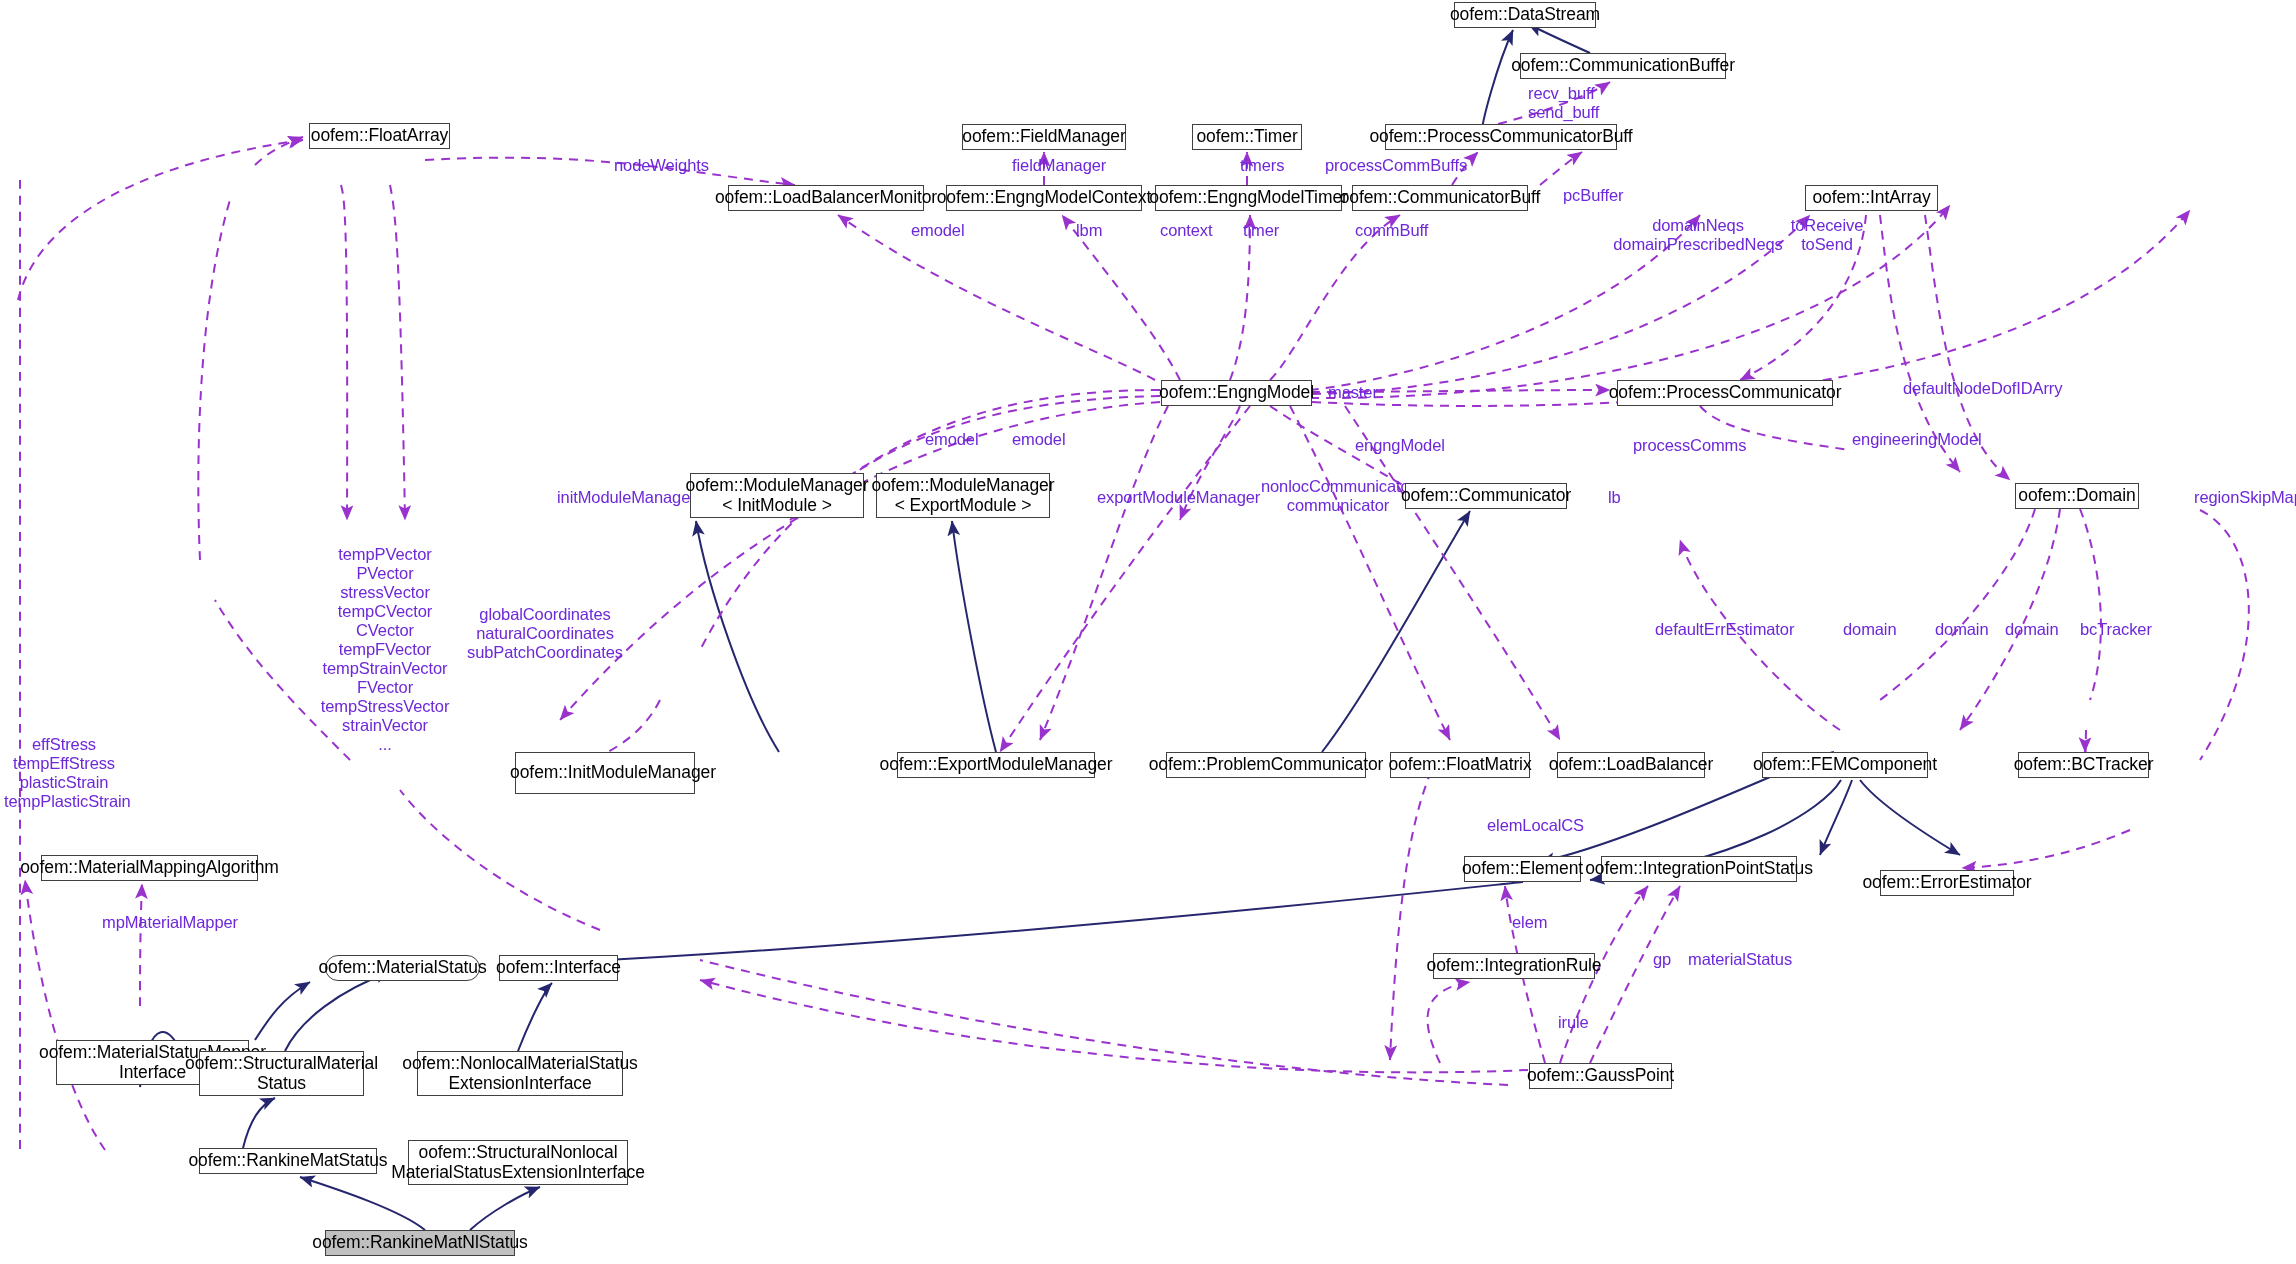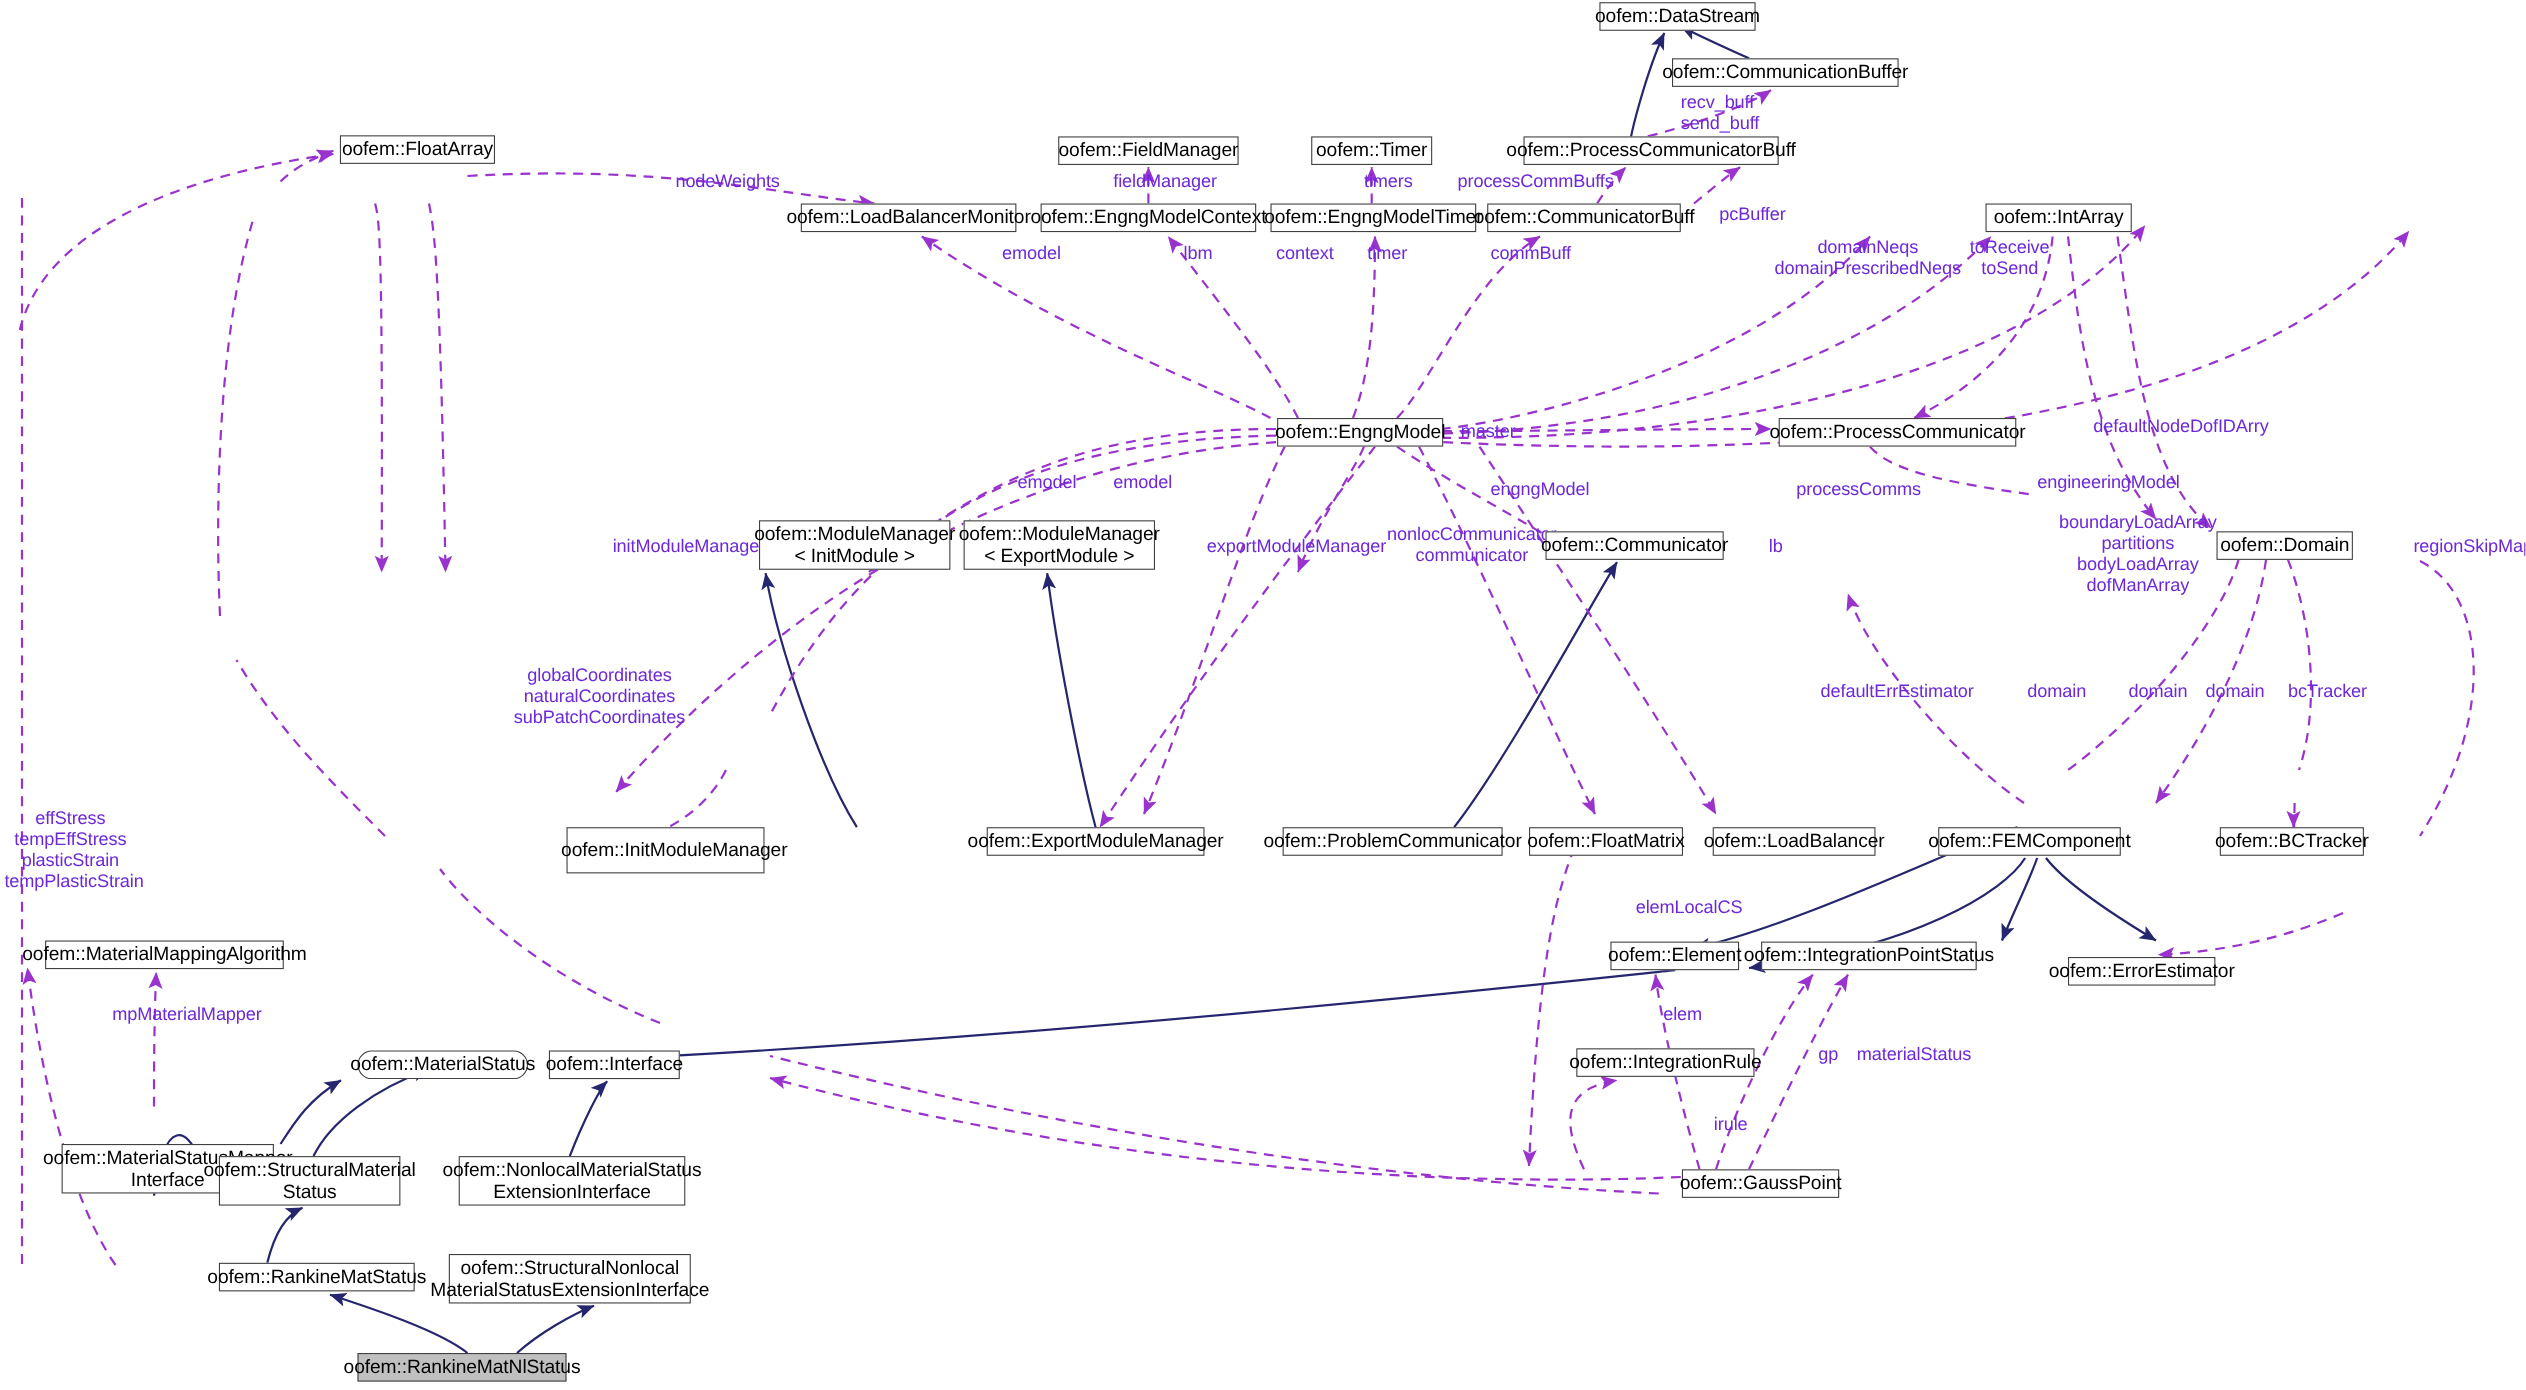--- a/index.html
+++ b/index.html
@@ -202,25 +202,32 @@
     <div class="edge-label left" style="left: 1633px; top: 436px; width: 144px;">processComms</div>
     <div class="edge-label left" style="left: 1873px; top: 379px; width: 210px; margin-left: 30px;">defaultNodeDofIDArry</div>
     <div class="edge-label left" style="left: 1852px; top: 430px; width: 168px;">engineeringModel</div>
     <div class="edge-label left" style="left: 925px; top: 430px; width: 76px;">emodel</div>
     <div class="edge-label left" style="left: 1012px; top: 430px; width: 76px;">emodel</div>
     <div class="edge-label left" style="left: 557px; top: 488px; width: 178px;">initModuleManager</div>
     <div class="edge-label left" style="left: 1097px; top: 488px; width: 200px;">exportModuleManager</div>
     <div class="edge-label " style="left: 1238px; top: 477px; width: 200px;">nonlocCommunicator
 communicator</div>
     <div class="edge-label left" style="left: 1608px; top: 488px; width: 30px;">lb</div>
-    <div class="edge-label " style="left: 1846px; top: 466px; width: 195px;">boundaryLoadArray
-partitions
-bodyLoadArray
-dofManArray</div>
     <div class="edge-label left" style="left: 2194px; top: 488px; width: 152px;">regionSkipMap</div>
+    <div class="edge-label " style="left: 285px; top: 545px; width: 200px;">tempPVector
+PVector
+stressVector
+tempCVector
+CVector
+tempFVector
+tempStrainVector
+FVector
+tempStressVector
+strainVector
+...</div>
     <div class="edge-label " style="left: 445px; top: 605px; width: 200px;">globalCoordinates
 naturalCoordinates
 subPatchCoordinates</div>
     <div class="edge-label left" style="left: 1655px; top: 620px; width: 190px;">defaultErrEstimator</div>
     <div class="edge-label left" style="left: 1843px; top: 620px; width: 80px;">domain</div>
     <div class="edge-label left" style="left: 1935px; top: 620px; width: 80px;">domain</div>
     <div class="edge-label left" style="left: 2005px; top: 620px; width: 80px;">domain</div>
     <div class="edge-label left" style="left: 2080px; top: 620px; width: 105px;">bcTracker</div>
     <div class="edge-label " style="left: 4px; top: 735px; width: 120px;">effStress
 tempEffStress

